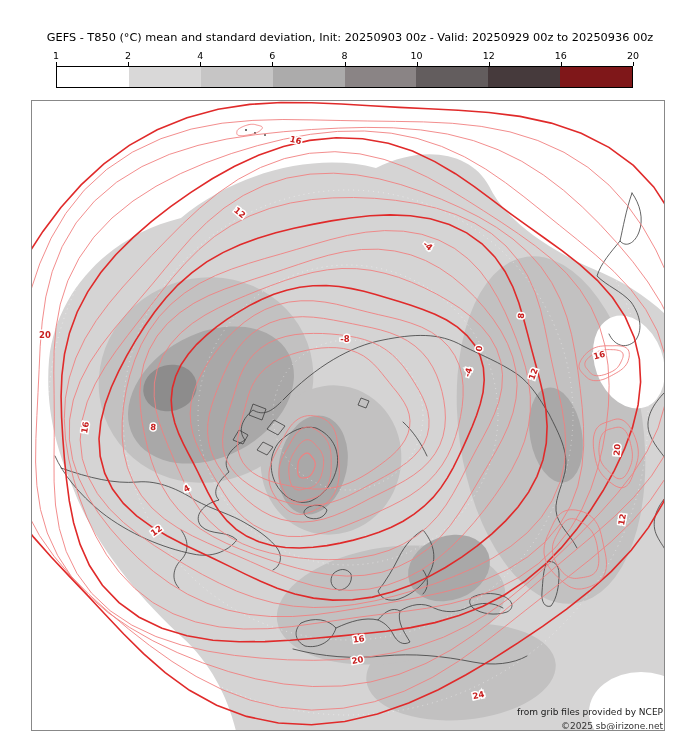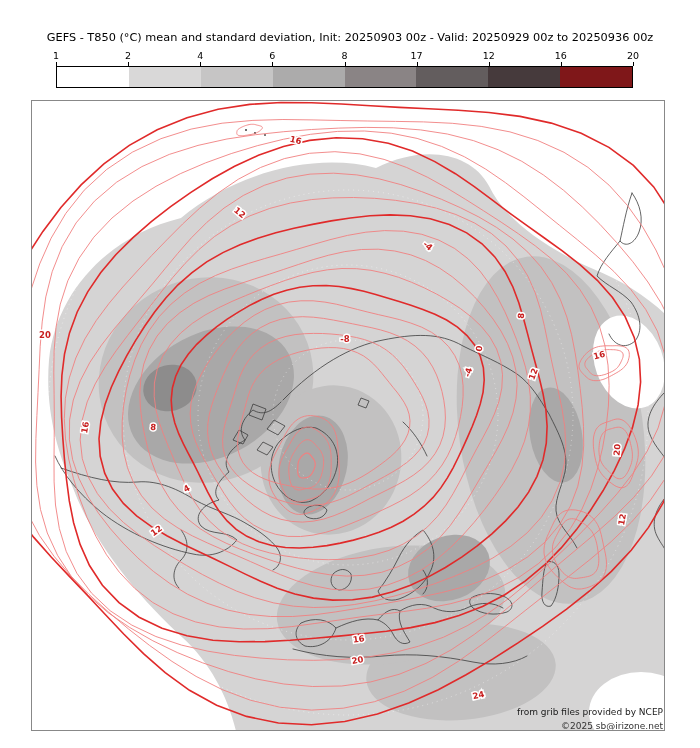--- a/index.html
+++ b/index.html
@@ -30,21 +30,21 @@
 <div class="page">
 
   <div class="title">GEFS - T850 (°C) mean and standard deviation, Init: 20250903 00z - Valid: 20250929 00z to 20250936 00z</div>
 
   <div class="cb-labels" id="cb-labels">
       <span style="left: 0px;">1</span>
       <span style="left: 72.125px;">2</span>
       <span style="left: 144.25px;">4</span>
       <span style="left: 216.375px;">6</span>
       <span style="left: 288.5px;">8</span>
-      <span style="left: 360.625px;">17</span>
+      <span style="left: 360.625px;">10</span>
       <span style="left: 432.75px;">12</span>
       <span style="left: 504.875px;">16</span>
       <span style="left: 577px;">20</span>
     </div>
   <div class="cb-ticks" id="cb-ticks">
       <i style="left: 0px;"></i>
       <i style="left: 72.125px;"></i>
       <i style="left: 144.25px;"></i>
       <i style="left: 216.375px;"></i>
       <i style="left: 288.5px;"></i>

